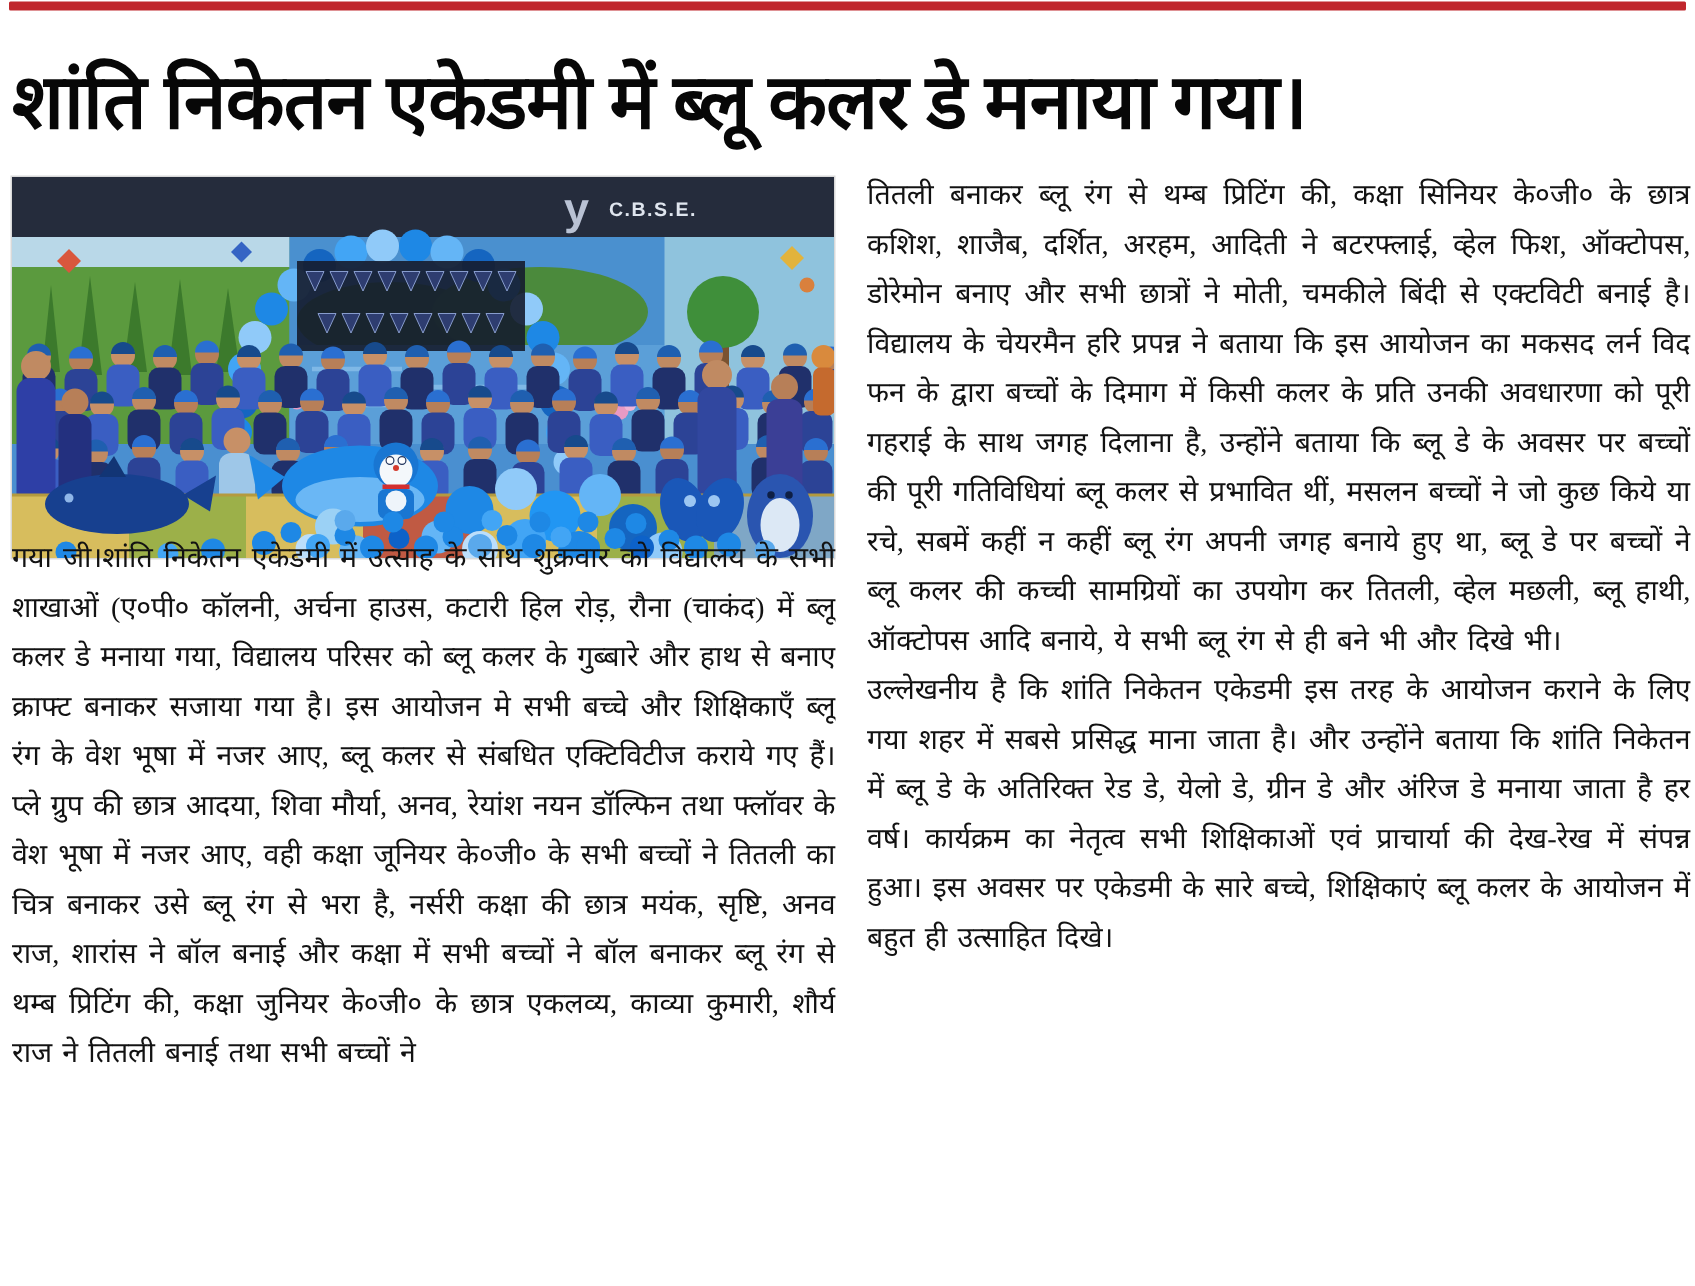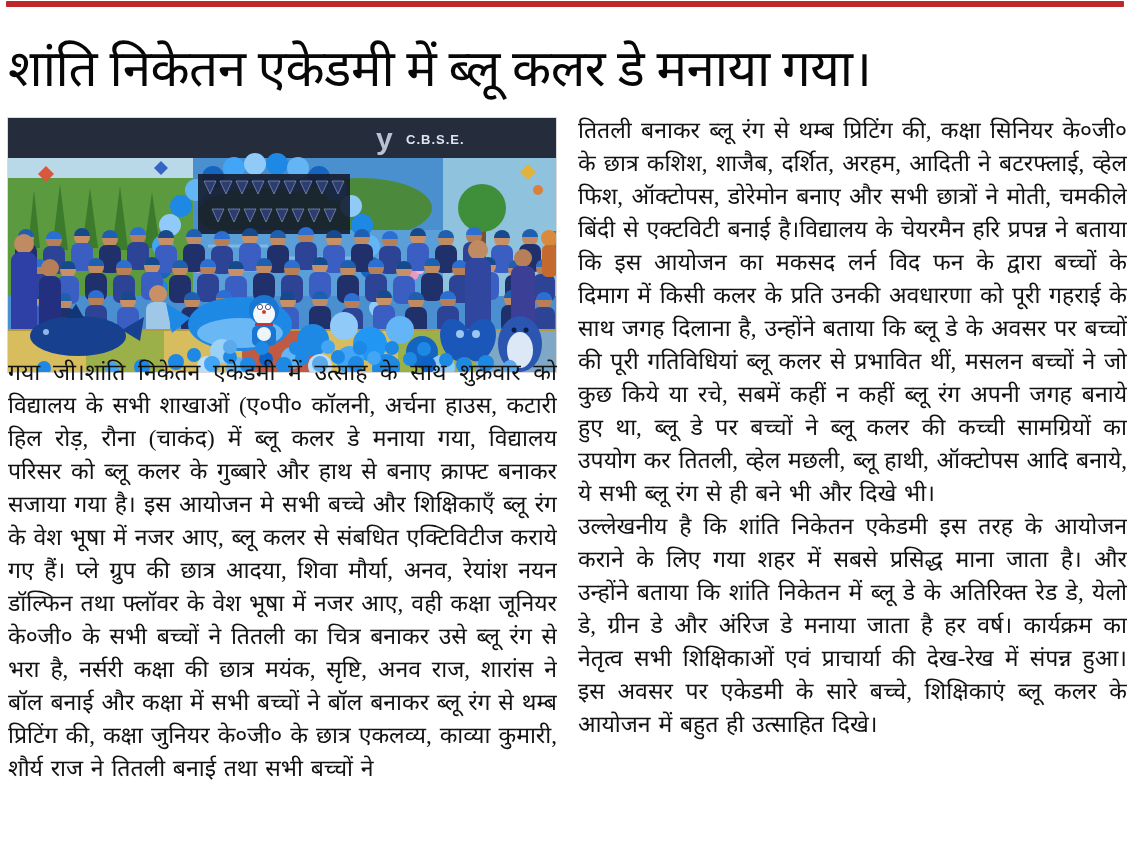--- a/index.html
+++ b/index.html
@@ -4,30 +4,30 @@
 <style>
   html,body{margin:0;padding:0;}
   body{
     width:1130px;height:857px;background:#ffffff;position:relative;
     font-family:"Liberation Serif","DejaVu Serif",serif;color:#121212;
     overflow:hidden;
   }
   .top-bar{position:absolute;left:6px;top:1px;width:1118px;height:6px;border-radius:1px;}
   .headline{
     position:absolute;left:8px;top:26px;width:1116px;height:86px;
-    font-size:51px;font-weight:400;color:#070707;white-space:nowrap;
+    font-size:51px;font-weight:700;color:#070707;white-space:nowrap;
     letter-spacing:-0.5px;line-height:86px;margin:0;overflow:hidden;
   }
   .photo{
     position:absolute;left:8px;top:118px;width:548px;height:254px;margin:0;
     outline:1px solid #d9d9d9;background:#3f82c0;overflow:hidden;
   }
   .photo svg{display:block;width:548px;height:254px;}
   .col{position:absolute;width:549px;text-align:justify;}
-  .col p{margin:0;padding:0;font-size:23px;line-height:33px;word-spacing:2px;}
+  .col p{margin:0;padding:0;font-size:19px;line-height:33px;word-spacing:2px;}
   .col-left{left:8px;top:356px;height:475px;overflow:hidden;}
   .col-right{left:578px;top:114px;height:740px;overflow:hidden;}
   .cbse{font-family:"Liberation Sans","DejaVu Sans",sans-serif;font-weight:bold;letter-spacing:1px;}
   .wm{font-family:"Liberation Sans","DejaVu Sans",sans-serif;font-weight:bold;}
 </style>
 </head>
 <body style="background: rgb(255, 255, 255); color: rgb(18, 18, 18);">
 
 <div class="top-bar" style="background: rgb(192, 39, 45);"></div>
 

